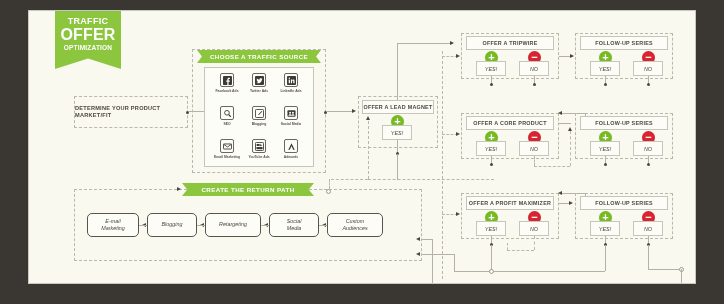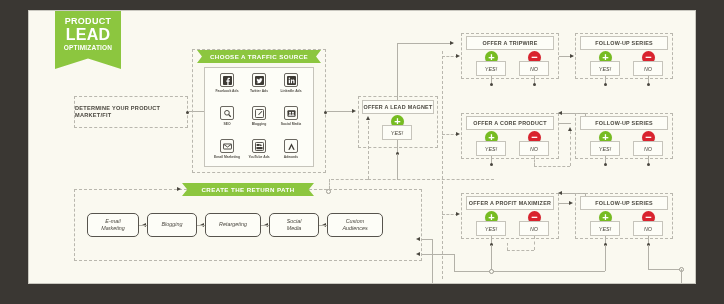--- a/index.html
+++ b/index.html
@@ -71,22 +71,22 @@
 </style>
 </head>
 <body>
 
 <div class="frame">
  <div class="canvas">
 
   <div class="logo">
     <div class="ribbon"></div>
     <div class="txt">
-      <div class="l1">PRODUCT</div>
-      <div class="l2">LEAD</div>
+      <div class="l1">TRAFFIC</div>
+      <div class="l2">OFFER</div>
       <div class="l3">OPTIMIZATION</div>
     </div>
   </div>
 
   <div class="dashbox" style="left:45px;top:85px;width:114px;height:32px;display:flex;align-items:center;justify-content:center;">
     <div class="hdr" style="font-size:5.6px;">DETERMINE YOUR PRODUCT MARKET/FIT</div>
   </div>
   <div class="dot" style="left:157px;top:99.5px;"></div>
   <div class="ln lnh" style="left:160px;top:100px;width:24px;"></div>
   <div class="arw r" style="left:183px;top:97.5px;"></div>

